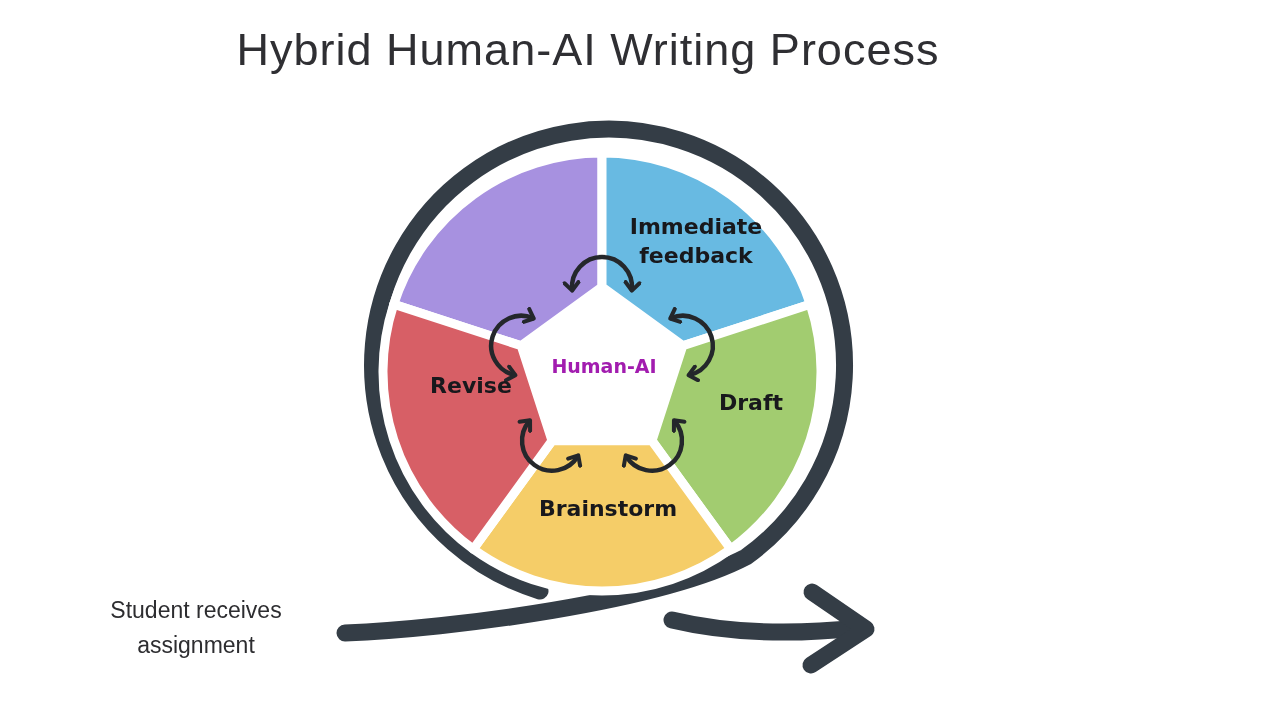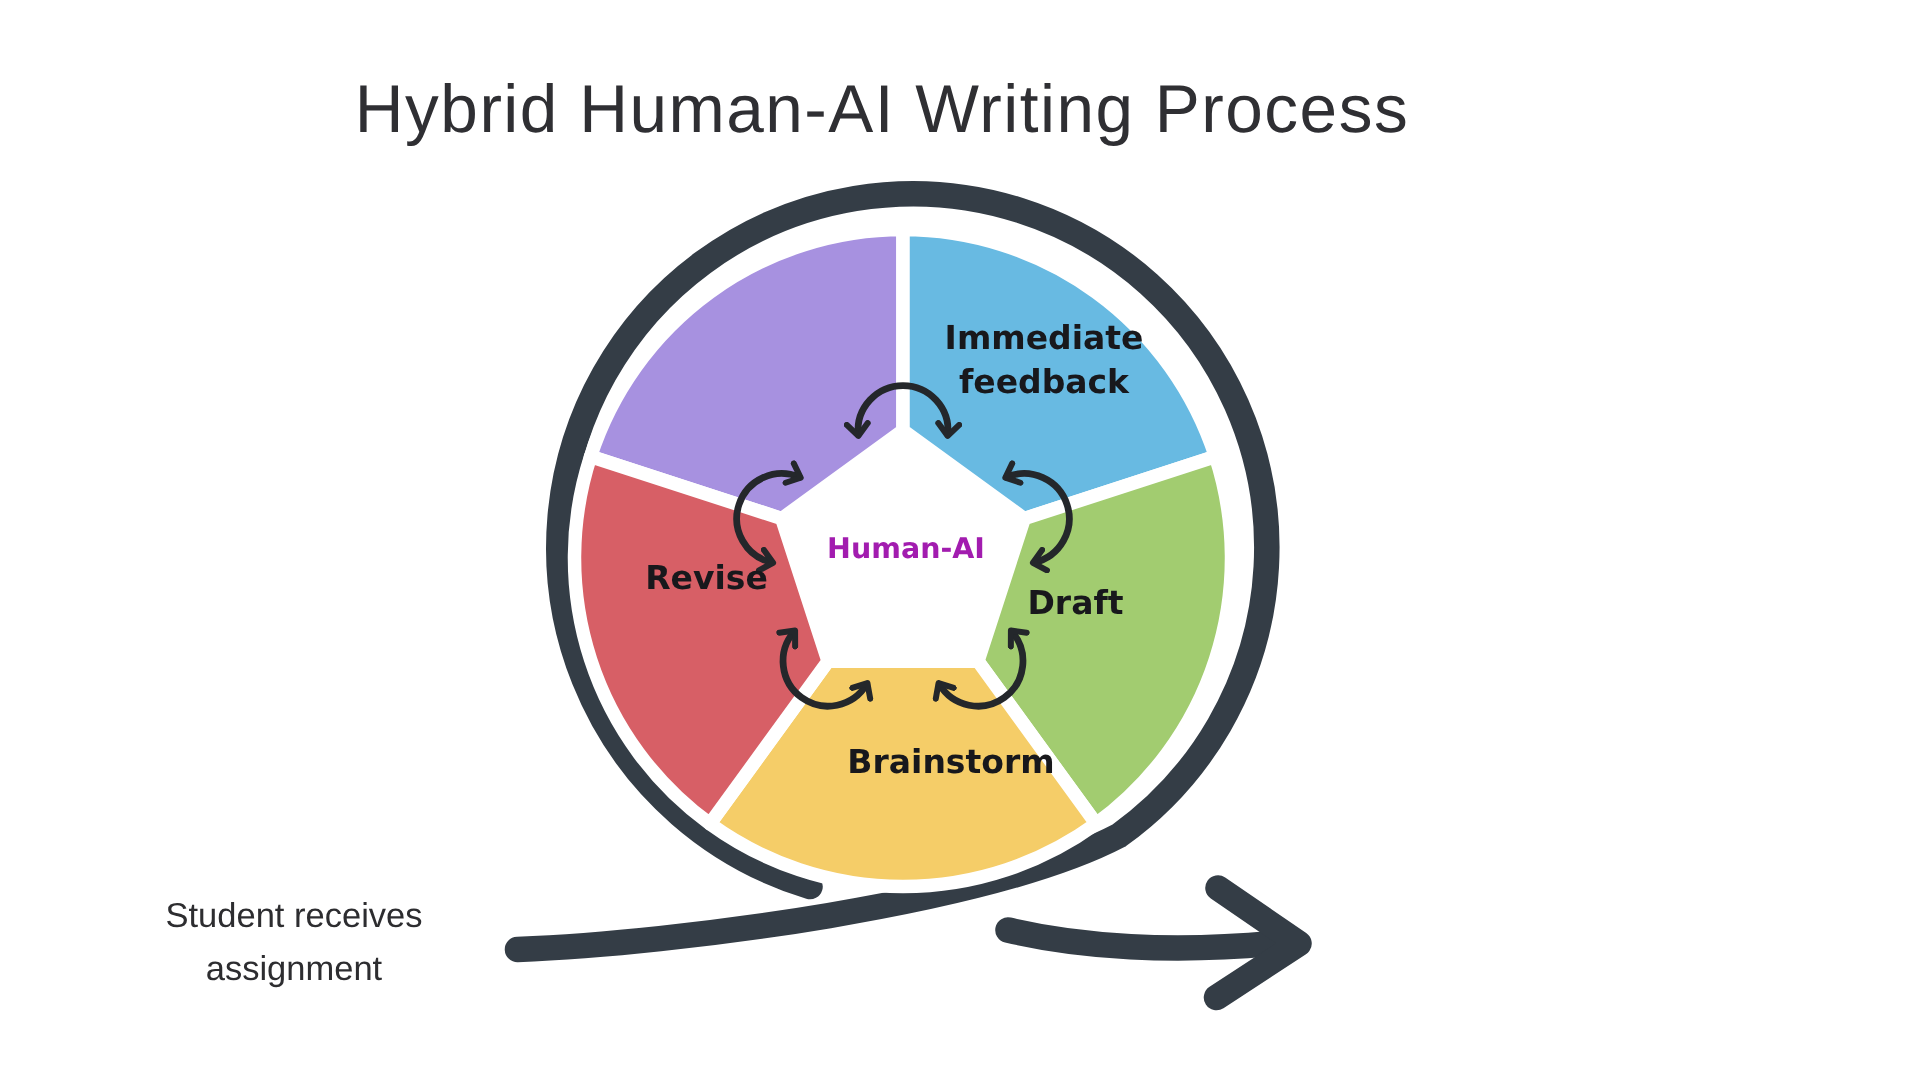--- a/index.html
+++ b/index.html
@@ -1,27 +1,27 @@
 <!DOCTYPE html>
 <html><head>
 <meta charset="utf-8">
 <style>
   html,body{margin:0;padding:0;background:#ffffff;}
   .stage{position:relative;width:1280px;height:726px;background:#ffffff;overflow:hidden;
          font-family:"Liberation Sans",sans-serif;}
-  .title{position:absolute;left:0;top:47px;width:1176px;margin:0;text-align:center;
+  .title{position:absolute;left:0;top:24px;width:1176px;margin:0;text-align:center;
          font-size:45px;font-weight:400;letter-spacing:1px;color:#2f2f33;}
   #diagram-svg{position:absolute;left:0;top:0;}
   .seg-label{position:absolute;transform:translate(-50%,-50%);text-align:center;
              font-family:"DejaVu Sans",sans-serif;font-weight:700;font-size:22px;
              line-height:1.32;color:#18181c;white-space:pre-line;}
   .lbl-negotiate{left:517px;top:256px;}
   .lbl-immediate{left:696px;top:241px;}
-  .lbl-draft{left:717px;top:403px;text-align:right;}
-  .lbl-brainstorm{left:608px;top:509px;margin-left:26px;}
+  .lbl-draft{left:751px;top:403px;text-align:right;}
+  .lbl-brainstorm{left:608px;top:509px;}
   .lbl-revise{left:471px;top:386px;}
   .center-label{position:absolute;left:604px;top:366px;transform:translate(-50%,-50%);
              font-family:"DejaVu Sans",sans-serif;font-weight:700;font-size:19px;
              color:#a21caf;white-space:nowrap;}
   .side-note{position:absolute;text-align:center;font-size:23px;color:#2d2d30;
              line-height:1.52;white-space:pre-line;transform:translate(-50%,-50%);}
   .side-note.left{left:196px;top:628px;}
   .side-note.right{left:1034px;top:632px;}
 </style>
 </head>

